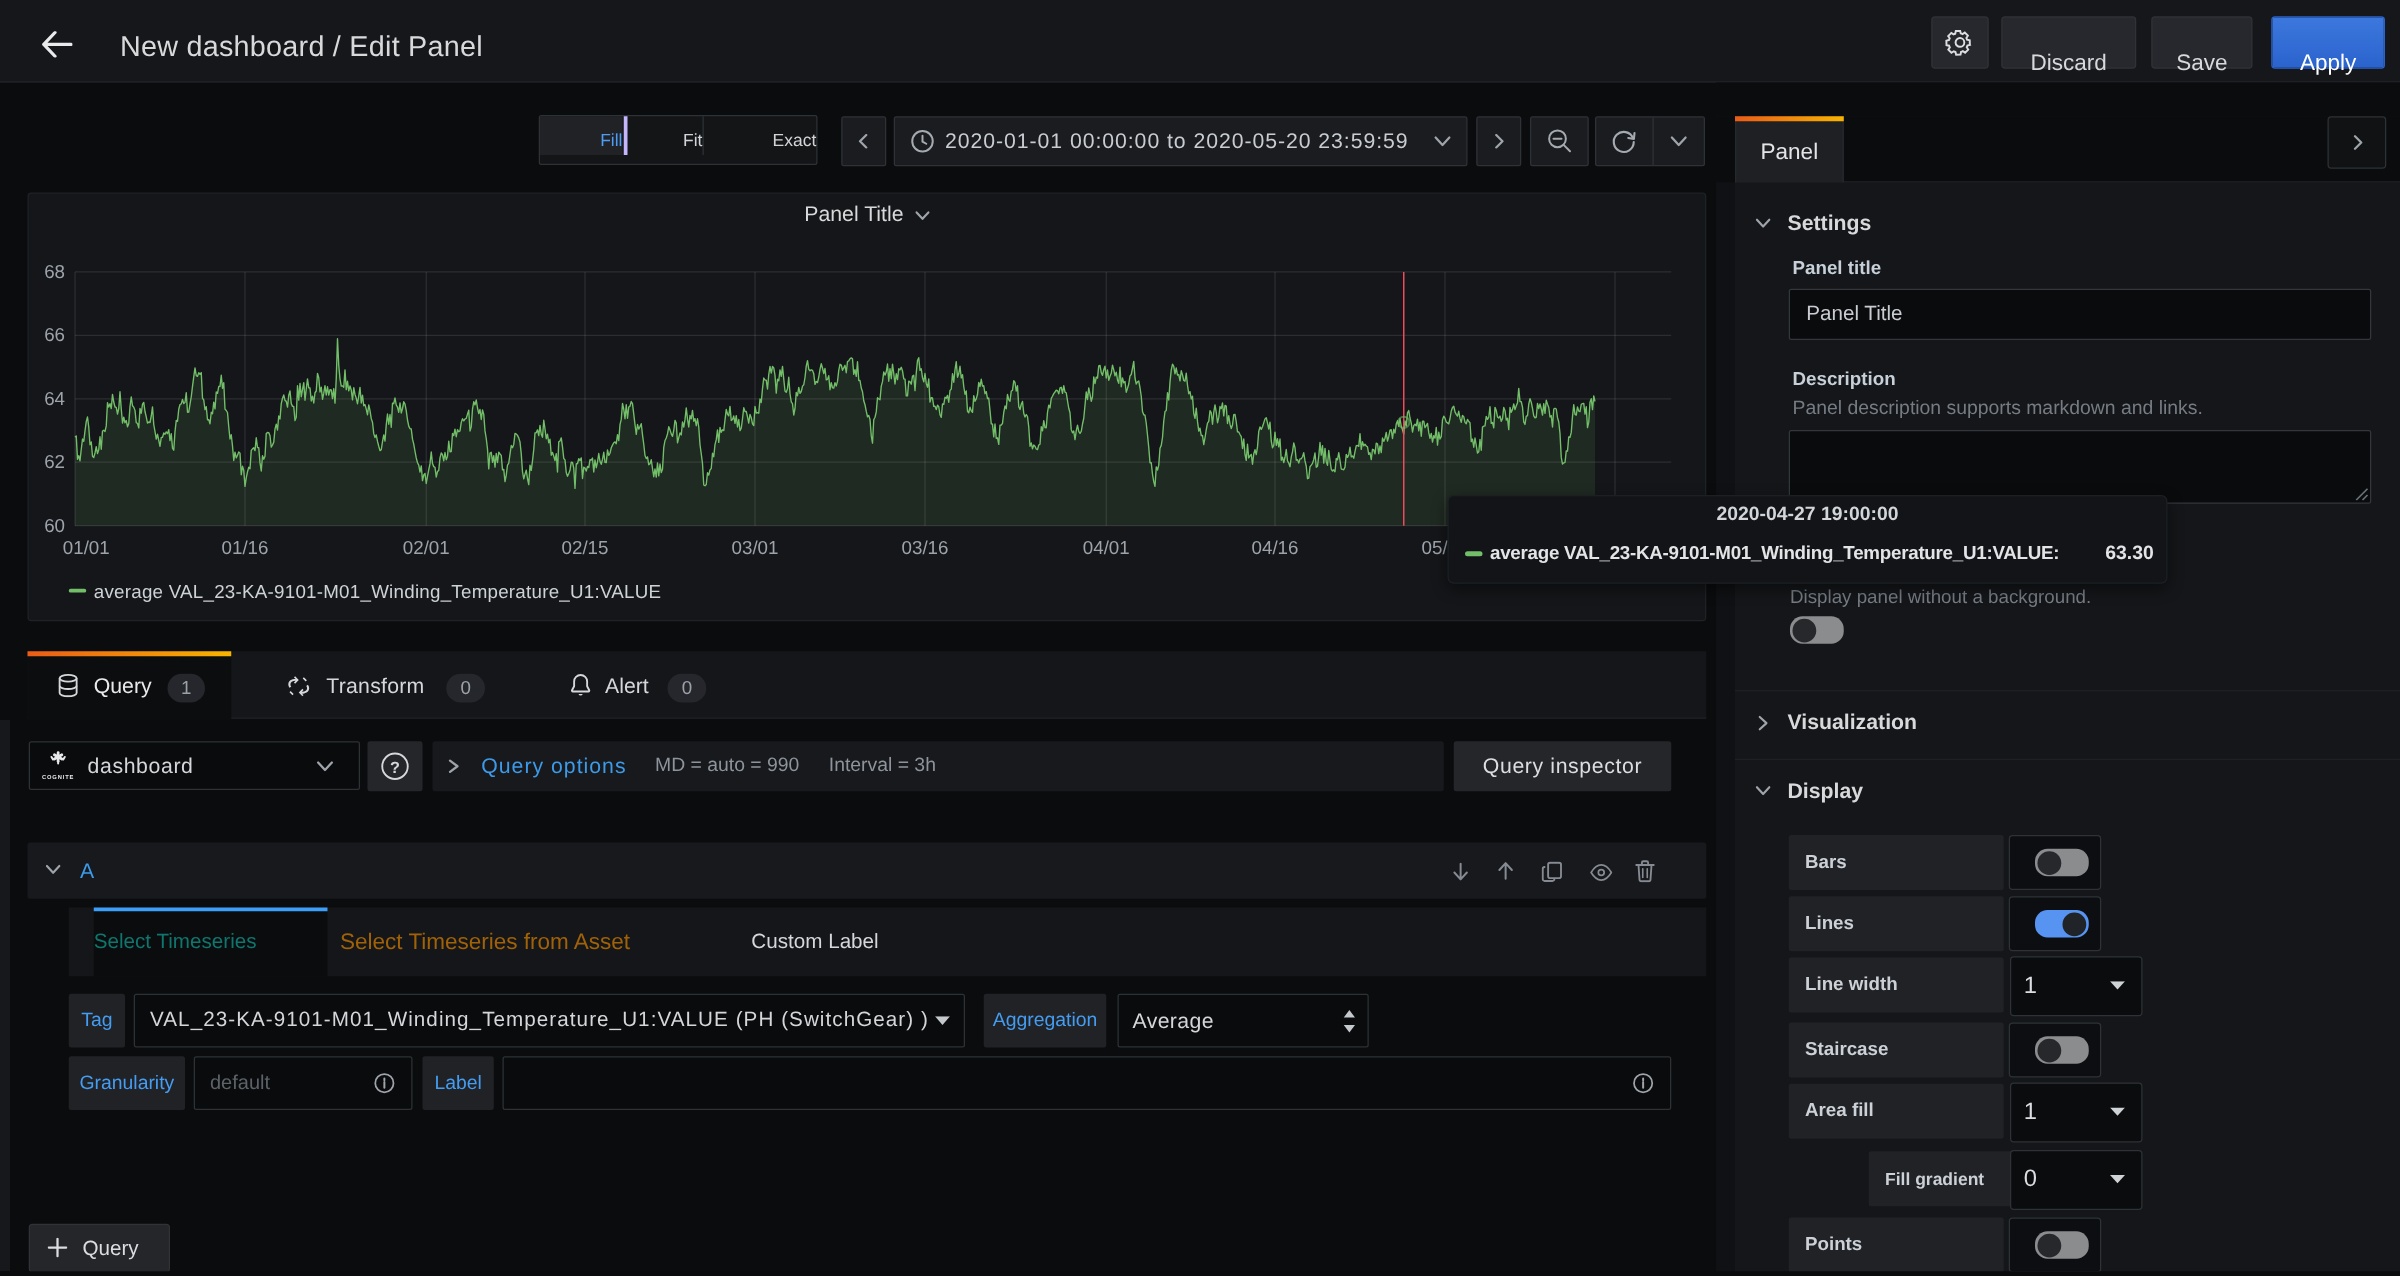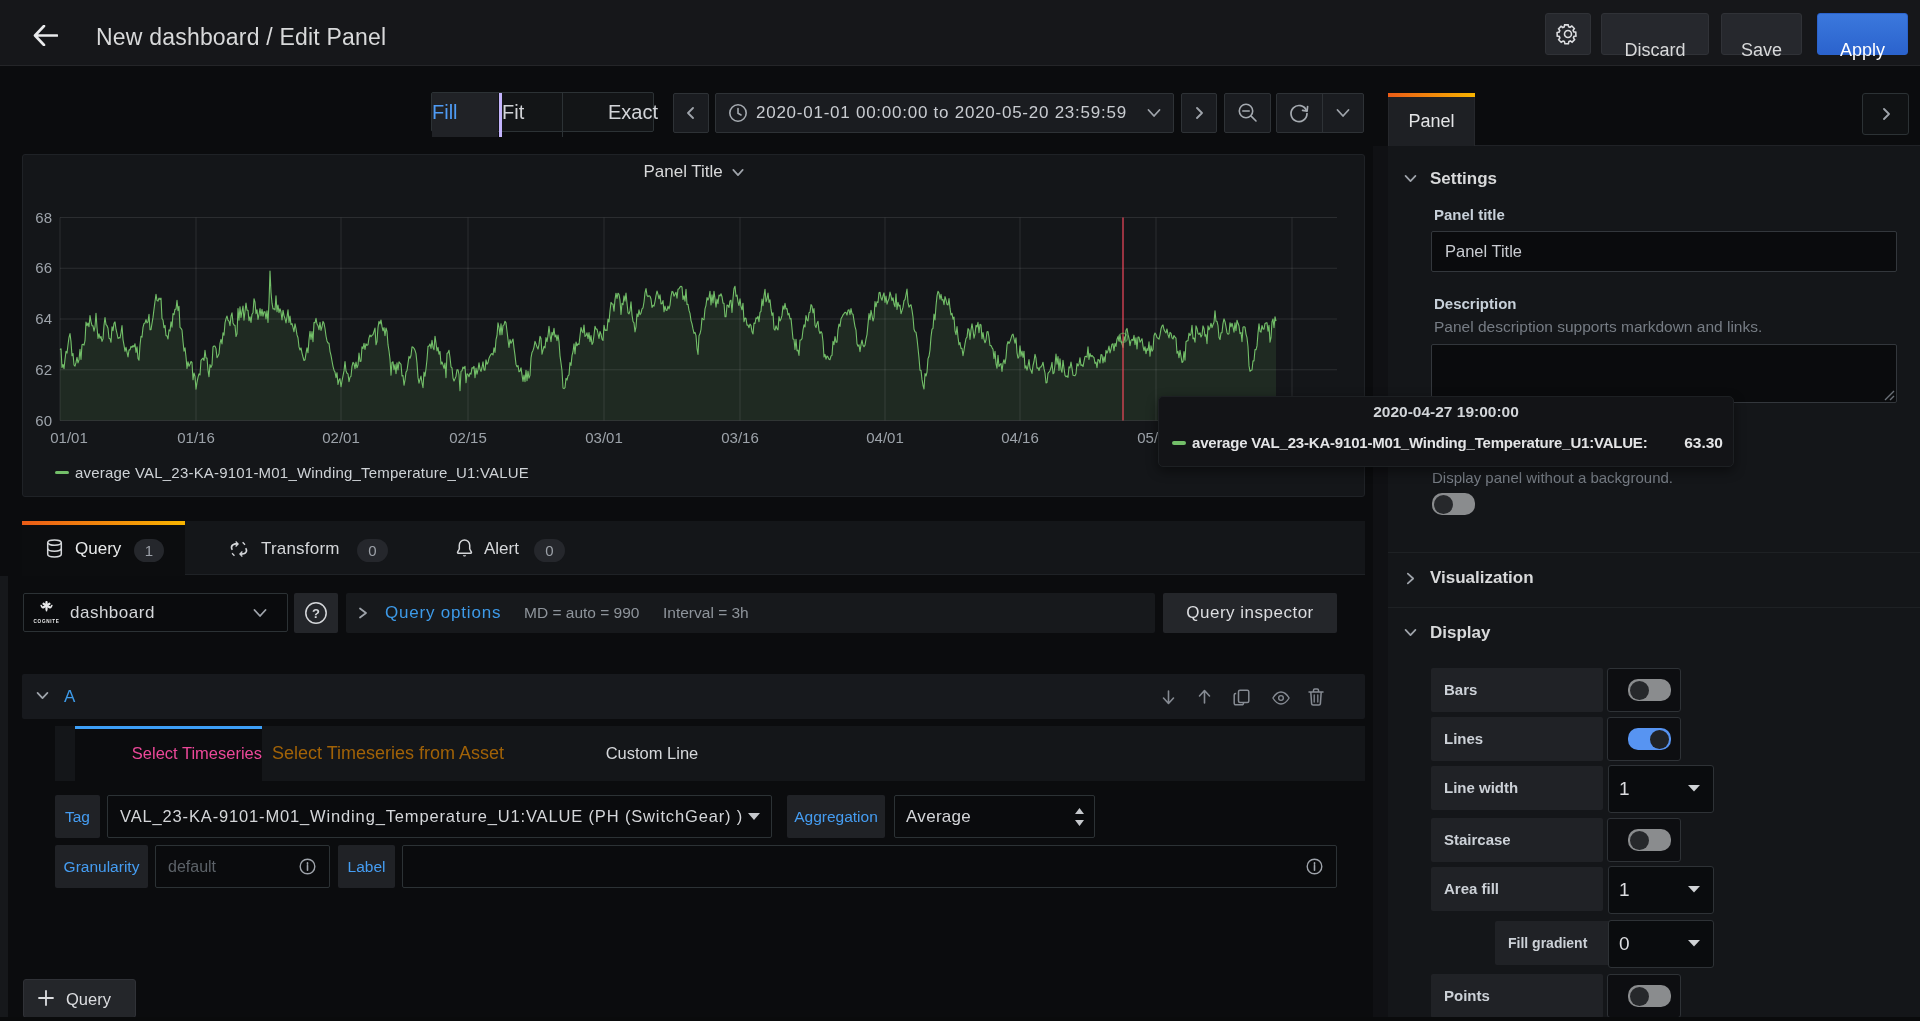--- a/index.html
+++ b/index.html
@@ -10,21 +10,21 @@
   body { position:relative; }
   
   #topnav { left:0; top:0; width:1920px; height:66px; background:#16171a; border-bottom:1px solid #242528; }
   #navtitle { left:96px; top:4px; height:66px; line-height:66px; font-size:23px; color:#d8d9da; letter-spacing:0.2px;}
   .navbtn { top:13px; height:42px; background:#26282d; border:1px solid #303237; border-radius:3px;
     color:#d8d9da; font-size:18px; font-weight:500; text-align:center; }
   .navbtn span { display:inline-block; line-height:40px;margin-top:16px; }
   #applybtn { background:linear-gradient(180deg,#3b78dd 0%,#2b63cd 100%); border:1px solid #2b63cd; color:#fff; }
   
   .seg { top:92px; height:40px; border:1px solid #2c3235; background:#131517; }
-  .segitem { top:93px; height:44px; line-height:38px; text-align:left; font-size:20px; color:#d2d4d8; }
+  .segitem { top:93px; height:31px; line-height:38px; text-align:right; font-size:14px; color:#d2d4d8; }
   .toolbtn { top:93px; height:40px; background:#1a1c20; border:1px solid #2e3236; border-radius:2px; }
   .tbico { position:absolute; left:50%; top:50%; transform:translate(-50%,-50%); }
   
   #chartpanel { left:22px; top:154px; width:1343px; height:343px; background:#141619; border:1px solid #1f2226; border-radius:3px; }
   
   .badge { display:inline-block; background:#25272c; border-radius:12px; color:#9ca1a8; font-size:15px;
     text-align:center; }
   
   .lbl { background:#202226; border-radius:2px; color:#459df2; font-size:15.5px; font-weight:500; text-align:center; }
   .inputbox { background:#0a0b0d; border:1px solid #2c3235; border-radius:2px; }
@@ -210,23 +210,23 @@
   <circle cx="10" cy="7.5" r="2.6" stroke="#868b93" stroke-width="1.5" fill="none"></circle>
 </svg>
 <svg class="abs" style="left:1308px;top:688px" width="16" height="18" viewBox="0 0 16 18">
   <path d="M1 4 H15 M5.5 4 V2.2 A1.2 1.2 0 0 1 6.7 1 H9.3 A1.2 1.2 0 0 1 10.5 2.2 V4 M2.8 4 L3.6 15.6 A1.5 1.5 0 0 0 5.1 17 H10.9 A1.5 1.5 0 0 0 12.4 15.6 L13.2 4" stroke="#868b93" stroke-width="1.5" fill="none" stroke-linecap="round"></path>
   <path d="M6.2 7 V14 M9.8 7 V14" stroke="#868b93" stroke-width="1.3" stroke-linecap="round"></path>
 </svg>
 
 <div class="abs" style="left:55px;top:726px;width:1310px;height:55px;background:#141619;"></div>
 <div class="abs" style="left:75px;top:726px;width:187px;height:55px;background:#0b0c0e;"></div>
 <div class="abs" style="left:75px;top:726px;width:187px;height:3px;background:#3d9ff7;"></div>
-<div class="abs" style="left:75px;top:726px;width:187px;height:55px;line-height:55px;text-align:right;color:#ec4899;font-size:16.5px;">Select Timeseries</div>
+<div class="abs" style="left:75px;top:726px;width:187px;height:55px;line-height:55px;text-align:left;color:#0f766e;font-size:16.5px;">Select Timeseries</div>
 <div class="abs" style="left:272px;top:726px;width:292px;height:55px;line-height:55px;text-align:left;color:#a16207;font-size:18px;">Select Timeseries from Asset</div>
-<div class="abs" style="left:574px;top:726px;width:156px;height:55px;line-height:55px;text-align:center;color:#d5d7da;font-size:16.5px;">Custom Line</div>
+<div class="abs" style="left:574px;top:726px;width:156px;height:55px;line-height:55px;text-align:center;color:#d5d7da;font-size:16.5px;">Custom Label</div>
 
 <div class="abs lbl" style="left:55px;top:795px;width:45px;height:43px;line-height:43px;">Tag</div>
 <div class="abs inputbox" style="left:107px;top:795px;width:665px;height:43px;"></div>
 <div class="abs" style="left:120px;top:795px;height:43px;line-height:43px;color:#d4d6d9;font-size:16.5px;letter-spacing:0.85px;">VAL_23-KA-9101-M01_Winding_Temperature_U1:VALUE (PH (SwitchGear) )</div>
 <svg class="abs" style="left:748px;top:813px" width="12" height="7" viewBox="0 0 12 7">
     <path d="M0 0 L6 7 L12 0Z" fill="#c5c8cc"></path>
   </svg>
 <div class="abs lbl" style="left:787px;top:795px;width:98px;height:43px;line-height:43px;">Aggregation</div>
 <div class="abs inputbox" style="left:894px;top:795px;width:201px;height:43px;"></div>
 <div class="abs formtxt" style="left:906px;top:795px;height:43px;line-height:43px;font-size:17px;letter-spacing:0.3px;">Average</div>

